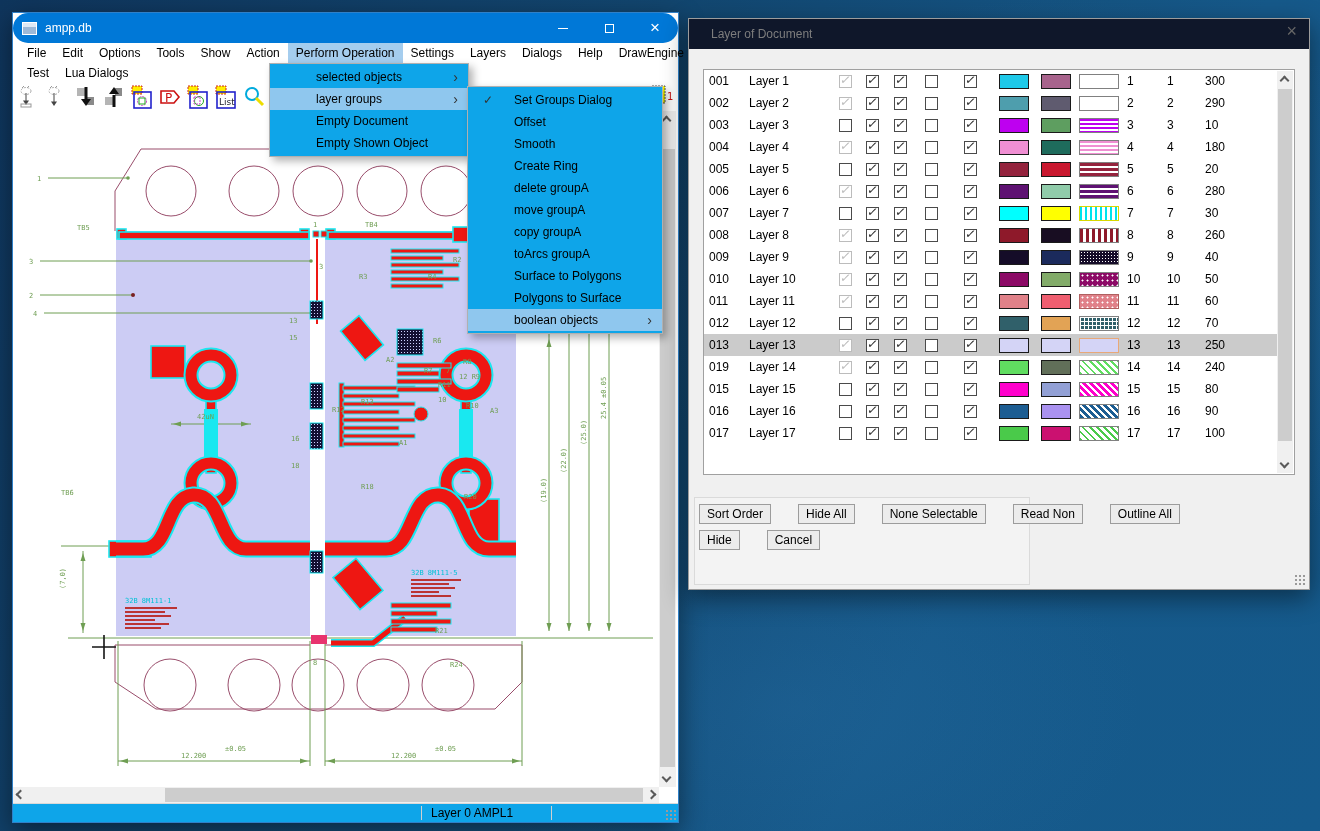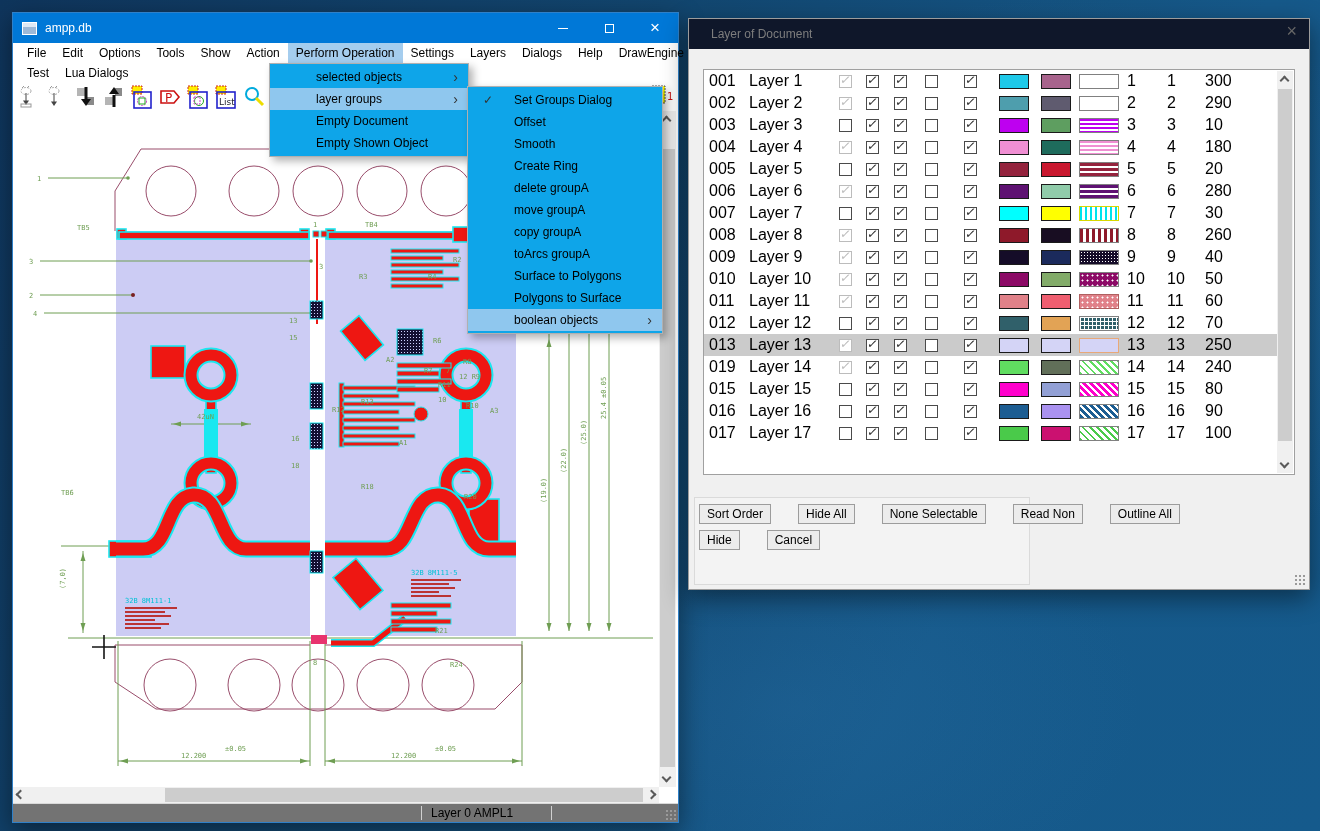--- a/index.html
+++ b/index.html
@@ -8,21 +8,21 @@
     background:
       radial-gradient(ellipse 600px 420px at 80% 35%, rgba(60,130,185,.30), transparent 70%),
       radial-gradient(ellipse 500px 300px at 60% 85%, rgba(45,115,170,.25), transparent 70%),
       linear-gradient(118deg,#0f355c 0%, #12466f 38%, #16598a 72%, #155a8c 100%);
   }
 
   
   #mainwin { position:absolute; left:12px; top:12px; width:667px; height:811px;
     background:#fff; border:1px solid #2f80c8; box-shadow:0 8px 24px rgba(0,0,0,.45); }
   .titlebar { position:absolute; left:0; top:0; right:0; height:30px; background:#0078d7; color:#fff;
-    display:flex; align-items:center; }
+    display:flex; align-items:center;border-radius:15px; }
   .appicon { width:15px; height:13px; margin-left:9px; border:1px solid #fff; background:linear-gradient(#dfe9f5 0 4px, #9db9d8 4px); }
   .wtitle { margin-left:8px; font-size:12px; }
   .winbtns { position:absolute; right:0; top:0; height:30px; display:flex; }
   .wb { width:46px; height:30px; display:flex; align-items:center; justify-content:center; }
   .glyph-min { width:10px; border-top:1px solid #fff; }
   .glyph-max { width:9px; height:9px; border:1px solid #fff; }
   .glyph-close::after { content:"×"; font-size:17px; line-height:1; }
 
   .menubar { position:absolute; left:0; top:30px; right:0; height:40px; background:#fff; }
   .mrow { display:flex; height:20px; align-items:center; padding-left:6px; }
@@ -39,21 +39,21 @@
   .vscroll { position:absolute; left:646px; top:98px; width:17px; height:676px; background:#f0f0f0; }
   .vthumb { position:absolute; left:1px; top:38px; width:15px; height:618px; background:#cdcdcd; }
   .hscroll { position:absolute; left:0; top:774px; width:646px; height:16px; background:#f0f0f0; }
   .hthumb { position:absolute; left:152px; top:1px; height:14px; width:478px; background:#cdcdcd; }
   .chev { position:absolute; width:7px; height:7px; border-right:2px solid #5a5a5a; border-bottom:2px solid #5a5a5a; }
   .chev.up    { left:4px; top:6px;  transform:rotate(-135deg); }
   .chev.down  { left:4px; bottom:6px; transform:rotate(45deg); }
   .chev.left  { left:4px; top:4px;  transform:rotate(135deg); }
   .chev.right { right:4px; top:4px; transform:rotate(-45deg); }
 
-  .statusbar { position:absolute; left:0; top:790px; right:0; bottom:0; background:#737373; border-top:1px solid #d9d9d9; font-size:12px; }
+  .statusbar { position:absolute; left:0; top:790px; right:0; bottom:0; background:#0ea5e9; border-top:1px solid #d9d9d9; font-size:12px; }
   .sbtext { position:absolute; left:418px; top:2px; }
   .sbsep { position:absolute; top:2px; bottom:2px; border-left:1px solid #d0d0d0; }
   .s1 { left:408px; } .s2 { left:538px; }
   .grip { position:absolute; right:2px; bottom:2px; width:11px; height:11px;
     background:radial-gradient(#9a9a9a 1px, transparent 1.3px) 0 0/4px 4px; }
 
   
   .menu { position:absolute; background:#0ea5e9; border:1px solid #b0b0b0; box-shadow:4px 4px 8px rgba(0,0,0,.30); z-index:30; padding:2px 0; }
   #menu1 { left:256px; top:50px; width:200px; }
   #menu2 { left:454px; top:73px; width:196px; }
@@ -71,21 +71,21 @@
     border:1px solid #9c9c9c; box-shadow:0 8px 24px rgba(0,0,0,.45); }
   .dtitle { position:absolute; left:0; top:0; right:0; height:30px; background:#0f172a; display:flex; align-items:center; }
   .dtitle > span:first-child { margin-left:22px; font-size:12px; color:#7d7d7d; }
   .dclose { position:absolute; right:12px; top:2px; color:#666; font-size:18px; }
   .dclose::after { content:"×"; }
 
   .dtable { position:absolute; left:14px; top:50px; width:592px; height:406px; background:#fff; border:1px solid #a0a0a0; overflow:hidden; }
   .thead { display:flex; height:26px; align-items:stretch; margin-right:16px; border-bottom:1px solid #e3e3e3; }
   .th { display:flex; align-items:center; padding-left:5px; font-size:12px; border-right:1px solid #e8e8e8; flex:none; }
   .tbody { height:378px; overflow:hidden; margin-right:16px; }
-  .trow { display:flex; align-items:center; height:22px; font-size:16px; }
+  .trow { display:flex; align-items:center; height:22px; font-size:12px; }
   .trow.selected { background:#cbcbcb; }
   .c { flex:none; padding-left:5px; overflow:hidden; white-space:nowrap; }
   .ccb { display:flex; justify-content:center; padding-left:0; }
   .csw { display:flex; justify-content:center; padding-left:0; }
   .w0{width:40px}.w1{width:88px}.w2{width:26px}.w3{width:28px}.w4{width:28px}.w5{width:34px}.w6{width:44px}
   .w7{width:44px}.w8{width:40px}.w9{width:46px}.w10{width:40px}.w11{width:38px}.w12{width:75px}
 
   .cb { display:inline-block; width:13px; height:13px; border:1px solid #4a4a4a; background:#fff; position:relative; }
   .cb.on::after  { content:"✓"; position:absolute; left:0px; top:-3px; font-size:12px; color:#2b2b2b; }
   .cb.dis { border-color:#bcbcbc; }

